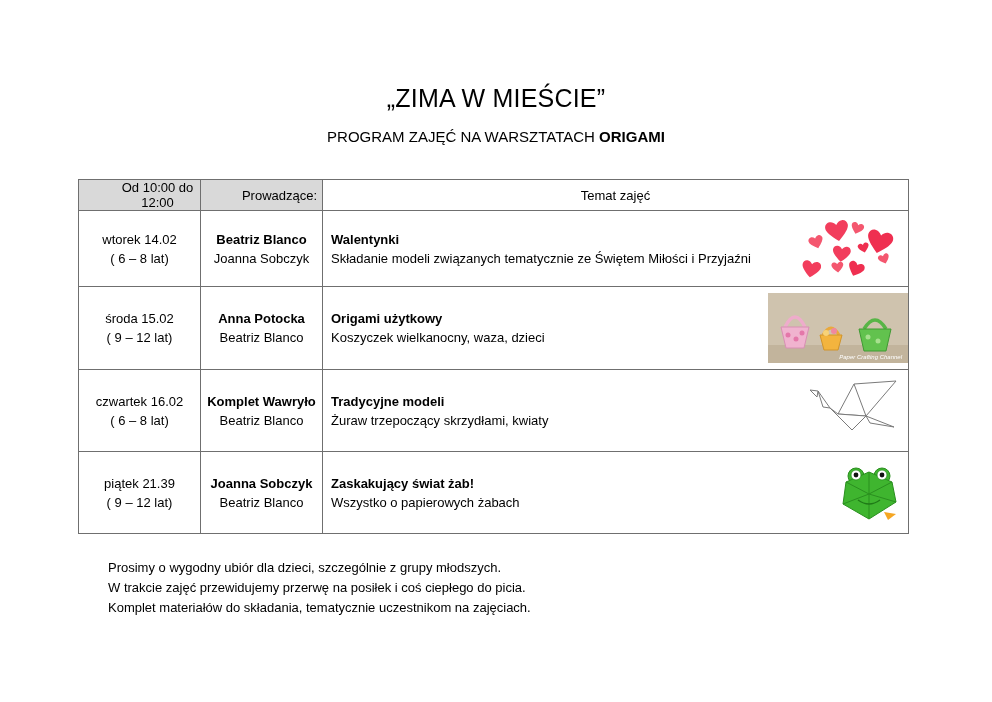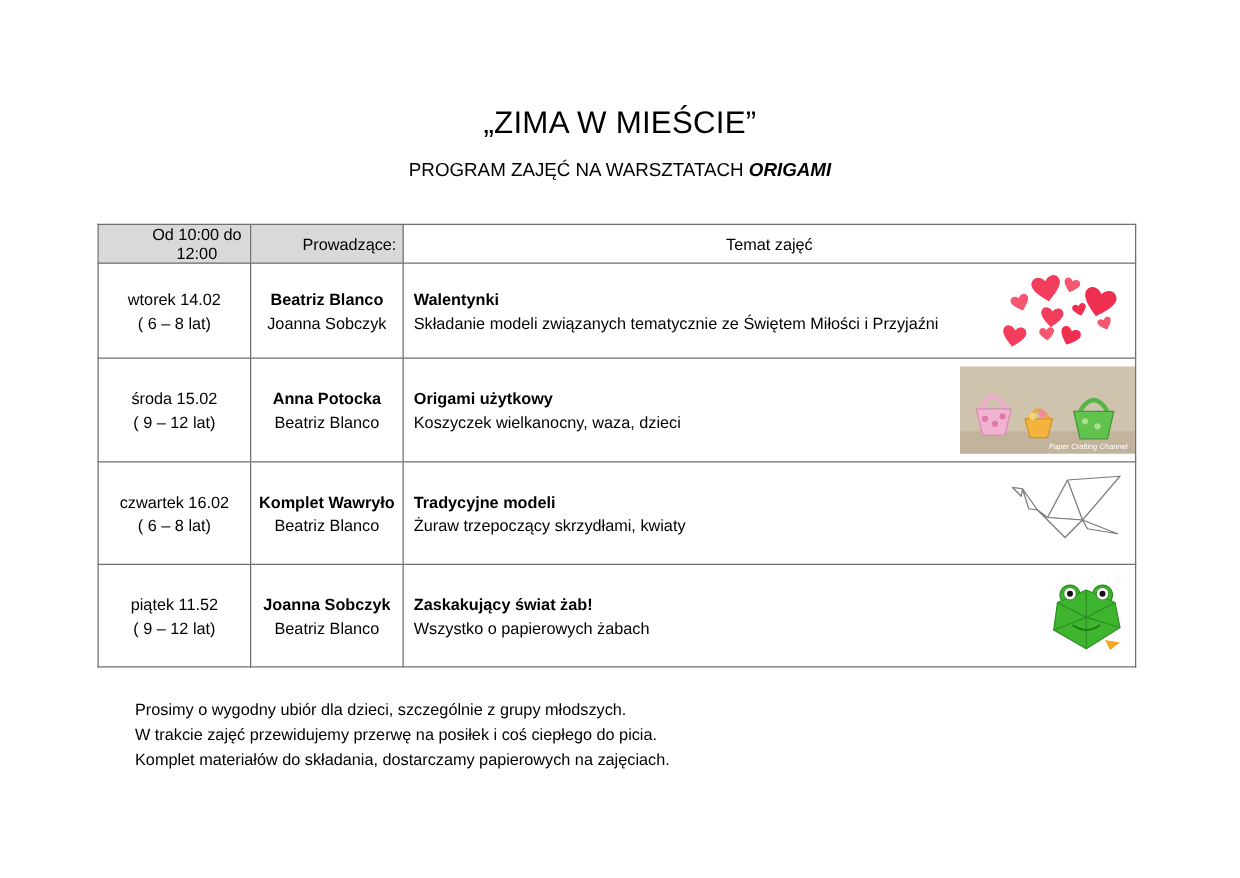--- a/index.html
+++ b/index.html
@@ -17,21 +17,21 @@
     font-size: 25px;
     font-weight: 400;
     letter-spacing: 0.2px;
   }
   .page-subtitle {
     margin-top: 15px;
     text-align: center;
     font-size: 15px;
     font-weight: 400;
   }
-  .page-subtitle b { font-weight: 700; font-style: italic; }
+  .page-subtitle b { font-weight: 700; }
 
   table.schedule {
     margin: 34px 0 0 78px;
     width: 830px;
     border-collapse: collapse;
     table-layout: fixed;
     font-size: 13px;
   }
   table.schedule th, table.schedule td {
     border: 1px solid #6f6f6f;
@@ -208,21 +208,21 @@
                   <polygon points="58,38 86,49 62,45"></polygon>
                 </g>
               </svg>
             </div>
           </div>
         </td>
       </tr>
 
       <tr>
         <td class="center r4">
-          <div>piątek 11.52</div>
+          <div>piątek 21.39</div>
           <div>( 9 – 12 lat)</div>
         </td>
         <td class="center r4">
           <div class="bold">Joanna Sobczyk</div>
           <div>Beatriz Blanco</div>
         </td>
         <td class="topic-cell r4">
           <div class="cellflex">
             <div class="topic-text">
               <div class="bold">Zaskakujący świat żab!</div>
@@ -252,16 +252,16 @@
           </div>
         </td>
       </tr>
 
     </tbody>
   </table>
 
   <div class="notes">
     <div>Prosimy o wygodny ubiór dla dzieci, szczególnie z grupy młodszych.</div>
     <div>W trakcie zajęć przewidujemy przerwę na posiłek i coś ciepłego do picia.</div>
-    <div>Komplet materiałów do składania, dostarczamy papierowych na zajęciach.</div>
+    <div>Komplet materiałów do składania, tematycznie uczestnikom na zajęciach.</div>
   </div>
 
 </div>
 
 </body></html>

